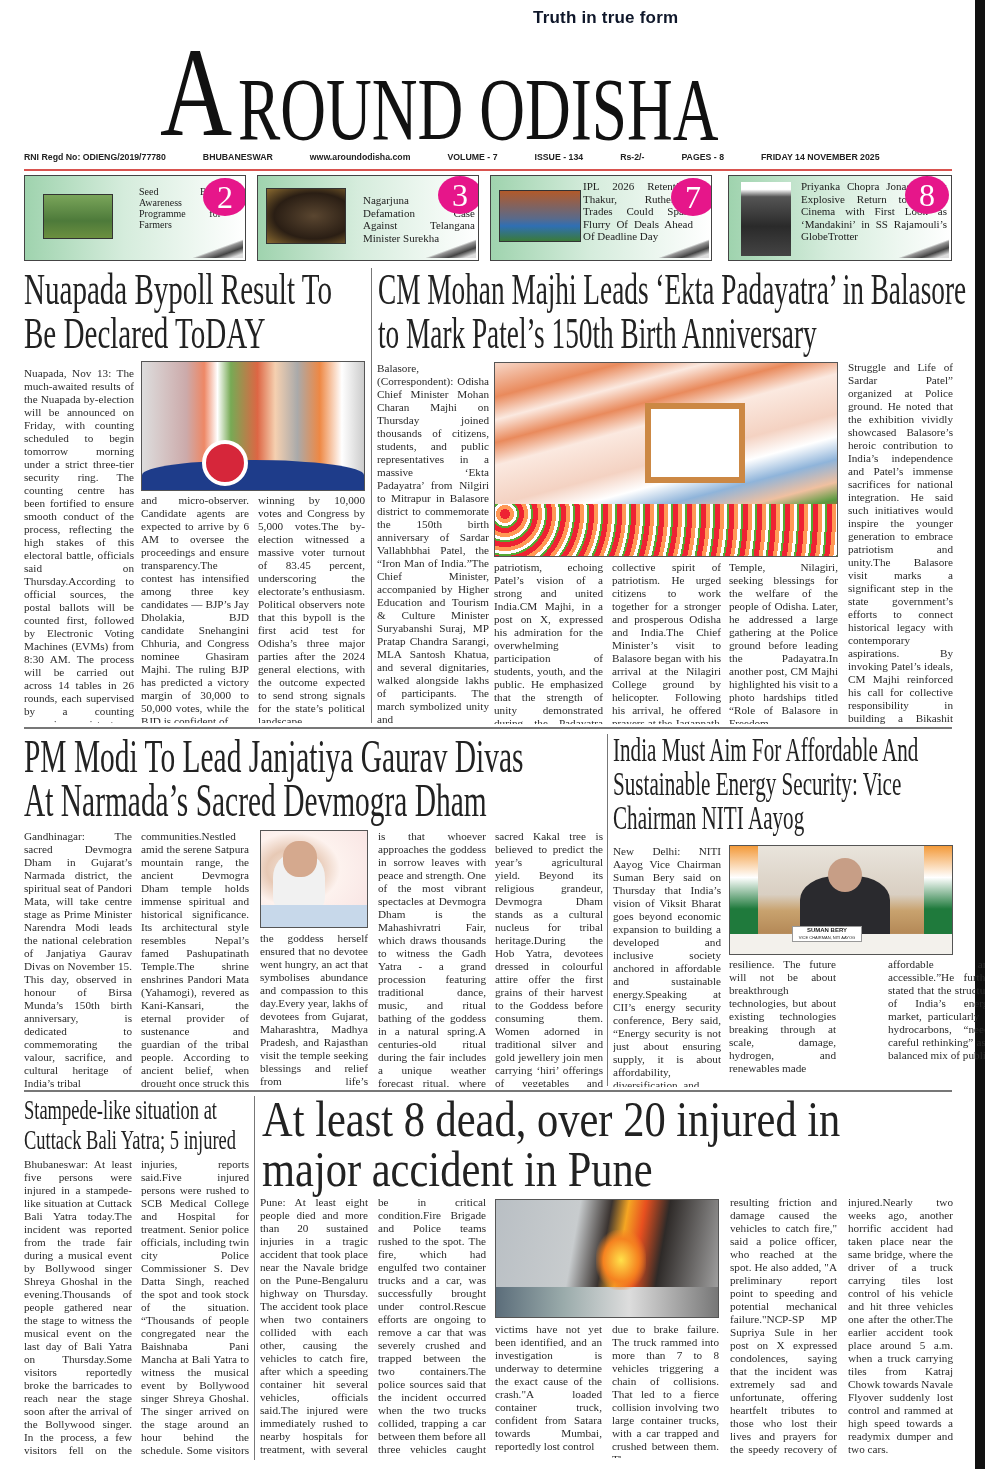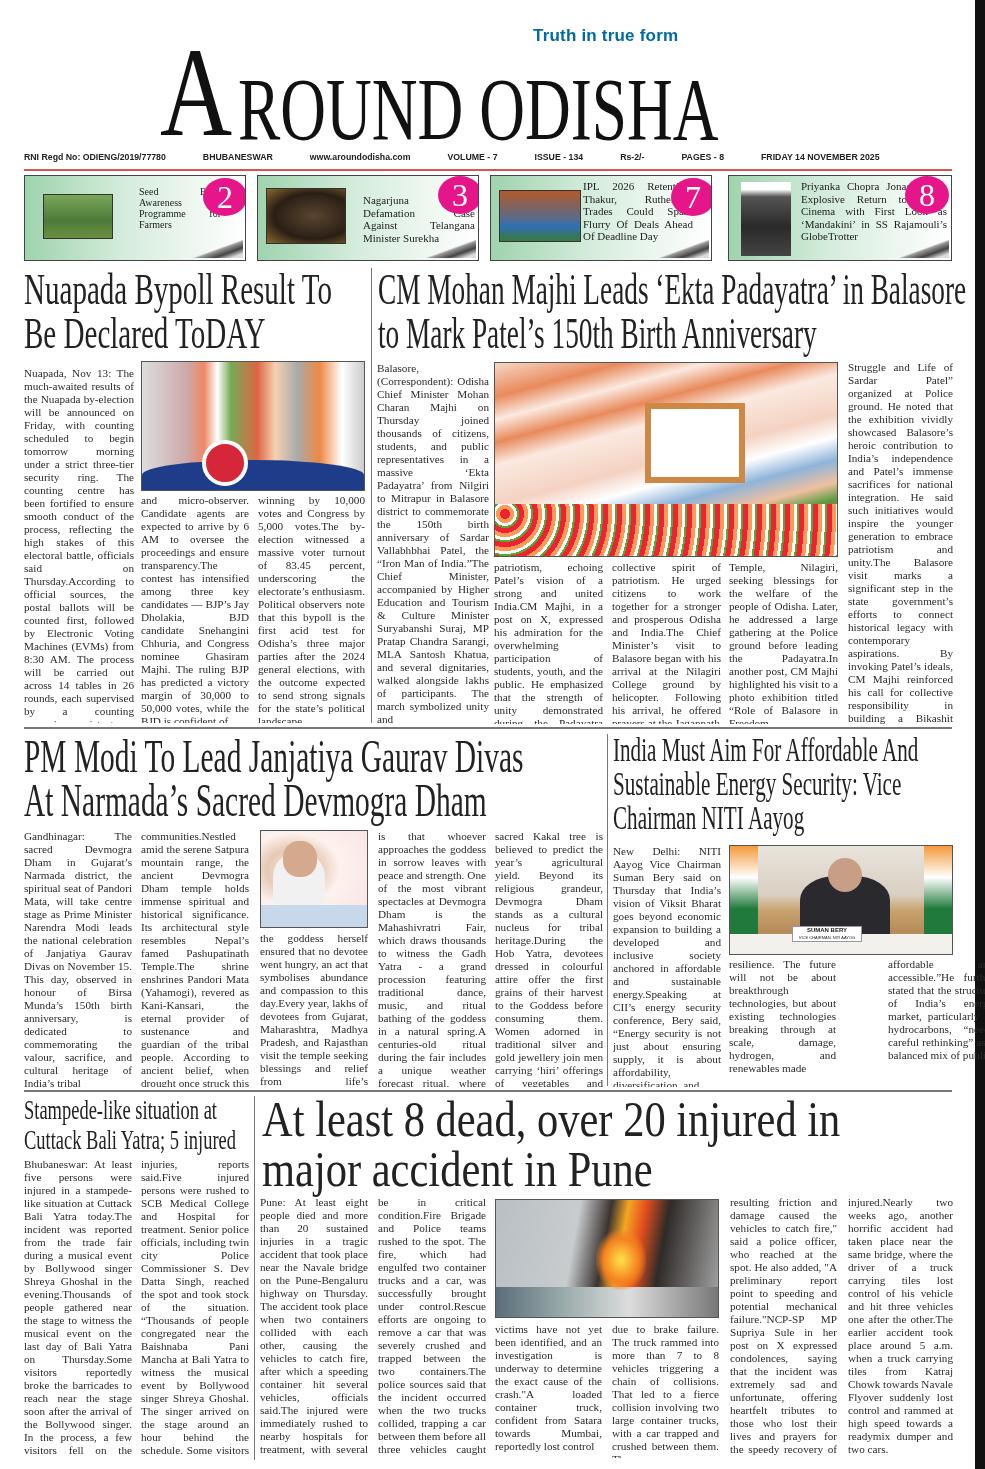--- a/index.html
+++ b/index.html
@@ -1,19 +1,19 @@
 <!DOCTYPE html>
 <html><head>
 <meta charset="utf-8">
 <style>
 *{box-sizing:border-box;margin:0;padding:0}
 html,body{width:985px;height:1469px;background:#fff;overflow:hidden}
 body{position:relative;font-family:"Liberation Serif","DejaVu Serif",serif;color:#1a1a1a}
 .edge{position:absolute;right:0;top:0;width:10px;height:1469px;background:#111}
-.tagline{position:absolute;left:533px;top:26px;font-family:"Liberation Sans",sans-serif;font-weight:bold;font-size:17px;color:#0369a1;letter-spacing:0.2px}
+.tagline{position:absolute;left:533px;top:8px;font-family:"Liberation Sans",sans-serif;font-weight:bold;font-size:17px;color:#0f172a;letter-spacing:0.2px}
 .masthead{position:absolute;left:160px;top:28px;width:700px;height:118px;font-family:"Liberation Serif",serif;color:#111;white-space:nowrap;line-height:1}
 .masthead .big{font-size:118px;display:inline-block;transform:scaleX(0.78);transform-origin:left bottom;position:absolute;left:0;bottom:0}
 .infobar{position:absolute;left:24px;top:151px;width:930px;display:flex;justify-content:space-between;font-family:"Liberation Sans",sans-serif;font-weight:bold;font-size:9.5px;color:#222;transform:scaleX(0.92);transform-origin:left}
 .redline{position:absolute;left:24px;top:169px;width:928px;height:2px;background:#d9534f}
 .teaser{position:absolute;top:175px;height:86px;border:1.5px solid #444;background:linear-gradient(90deg,#9fd3ae 0%,#d5ecdc 45%,#ffffff 100%);overflow:hidden}
 .teaser .thumb{position:absolute;border:1px solid #333}
 .teaser .ttext{position:absolute;font-size:11px;line-height:12px;color:#222;text-align:justify}
 .teaser .badge{position:absolute;width:44px;height:38px;border-radius:50%;background:#e6168a;color:#fff;font-family:"Liberation Serif",serif;font-size:32px;line-height:38px;text-align:center}
 .teaser .curl{position:absolute;right:2px;bottom:2px;width:60px;height:20px;background:linear-gradient(160deg,transparent 55%,#999 60%,#444 75%,#ddd 90%);clip-path:polygon(100% 0,100% 100%,0 100%)}
 .head{position:absolute;font-family:"Liberation Serif",serif;color:#222;line-height:1;white-space:nowrap;transform-origin:left top}
@@ -84,21 +84,21 @@
 
 <div class="head" style="left:378px;top:268px;font-size:44px;transform:scaleX(0.62)">CM Mohan Majhi Leads ‘Ekta Padayatra’ in Balasore</div>
 <div class="head" style="left:378px;top:312px;font-size:44px;transform:scaleX(0.62)">to Mark Patel’s 150th Birth Anniversary</div>
 <div class="col" style="left:377px;top:362px;width:112px;height:362px">Balasore, (Correspondent): Odisha Chief Minister Mohan Charan Majhi on Thursday joined thousands of citizens, students, and public representatives in a massive ‘Ekta Padayatra’ from Nilgiri to Mitrapur in Balasore district to commemorate the 150th birth anniversary of Sardar Vallabhbhai Patel, the “Iron Man of India.”The Chief Minister, accompanied by Higher Education and Tourism &amp; Culture Minister Suryabanshi Suraj, MP Pratap Chandra Sarangi, MLA Santosh Khatua, and several dignitaries, walked alongside lakhs of participants. The march symbolized unity and</div>
 <div class="photo" style="left:494px;top:362px;width:344px;height:195px;background:linear-gradient(165deg,#f7d7c8 0%,#e98a5c 12%,#fbe9e0 20%,#e98a5c 28%,#fbe9e0 36%,#f4d2c2 50%,#ffffff 58%,#8fb4da 66%,#f0c0a0 74%,#5a9a40 80%,#e24d3a 86%,#f39a5a 92%,#e86 100%)">
   <div style="position:absolute;left:0;bottom:0;width:100%;height:52px;background:repeating-radial-gradient(circle at 10px 10px,#e23 0 5px,#f95 5px 9px,#fff 9px 12px,#5a3 12px 14px)"></div>
   <div style="position:absolute;left:150px;top:40px;width:100px;height:80px;background:#fff;border:6px solid #c84"></div>
 </div>
 <div class="col" style="left:494px;top:561px;width:109px;height:163px">patriotism, echoing Patel’s vision of a strong and united India.CM Majhi, in a post on X, expressed his admiration for the overwhelming participation of students, youth, and the public. He emphasized that the strength of unity demonstrated during the Padayatra reflects the</div>
 <div class="col" style="left:612px;top:561px;width:109px;height:163px">collective spirit of patriotism. He urged citizens to work together for a stronger and prosperous Odisha and India.The Chief Minister’s visit to Balasore began with his arrival at the Nilagiri College ground by helicopter. Following his arrival, he offered prayers at the Jagannath</div>
-<div class="col" style="left:729px;top:561px;width:109px;height:163px">Temple, Nilagiri, seeking blessings for the welfare of the people of Odisha. Later, he addressed a large gathering at the Police ground before leading the Padayatra.In another post, CM Majhi highlighted his visit to a photo exhibition titled “Role of Balasore in Freedom</div>
+<div class="col" style="left:729px;top:561px;width:109px;height:163px">Temple, Nilagiri, seeking blessings for the welfare of the people of Odisha. Later, he addressed a large gathering at the Police ground before leading the Padayatra.In another post, CM Majhi highlighted his visit to a photo hardships titled “Role of Balasore in Freedom</div>
 <div class="col" style="left:848px;top:361px;width:105px;height:363px">Struggle and Life of Sardar Patel” organized at Police ground. He noted that the exhibition vividly showcased Balasore’s heroic contribution to India’s independence and Patel’s immense sacrifices for national integration. He said such initiatives would inspire the younger generation to embrace patriotism and unity.The Balasore visit marks a significant step in the state government’s efforts to connect historical legacy with contemporary aspirations. By invoking Patel’s ideals, CM Majhi reinforced his call for collective responsibility in building a Bikashit (developed) Odisha.</div>
 
 <div class="hline" style="left:24px;top:727px;width:928px"></div>
 
 <div class="head" style="left:24px;top:734px;font-size:46px;transform:scaleX(0.64)">PM Modi To Lead Janjatiya Gaurav Divas</div>
 <div class="head" style="left:24px;top:778px;font-size:46px;transform:scaleX(0.64)">At Narmada’s Sacred Devmogra Dham</div>
 <div class="col" style="left:24px;top:830px;width:108px;height:257px">Gandhinagar: The sacred Devmogra Dham in Gujarat’s Narmada district, the spiritual seat of Pandori Mata, will take centre stage as Prime Minister Narendra Modi leads the national celebration of Janjatiya Gaurav Divas on November 15. This day, observed in honour of Birsa Munda’s 150th birth anniversary, is dedicated to commemorating the valour, sacrifice, and cultural heritage of India’s tribal</div>
 <div class="col" style="left:141px;top:830px;width:108px;height:257px">communities.Nestled amid the serene Satpura mountain range, the ancient Devmogra Dham temple holds immense spiritual and historical significance. Its architectural style resembles Nepal’s famed Pashupatinath Temple.The shrine enshrines Pandori Mata (Yahamogi), revered as Kani-Kansari, the eternal provider of sustenance and guardian of the tribal people. According to ancient belief, when drought once struck this land,</div>
 <div class="photo" style="left:260px;top:830px;width:108px;height:98px;background:radial-gradient(ellipse at 30% 40%,#f4e7dc 0%,#e7c9b5 25%,#fdf2ee 45%,#f7e0e0 100%)">
   <div style="position:absolute;left:12px;top:22px;width:52px;height:62px;border-radius:40% 40% 30% 30%;background:#f1f1f1"></div>

